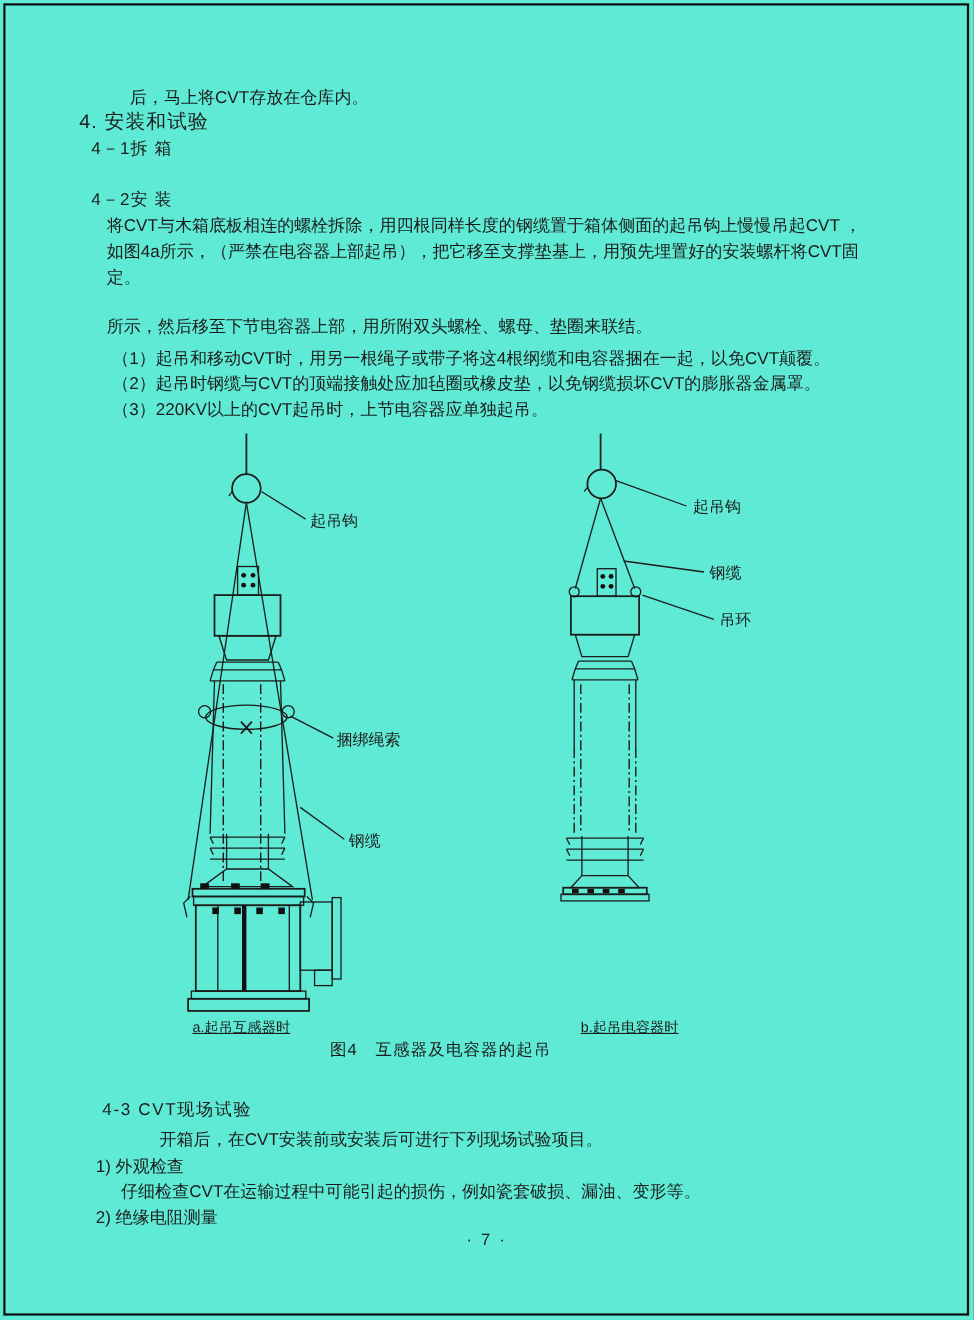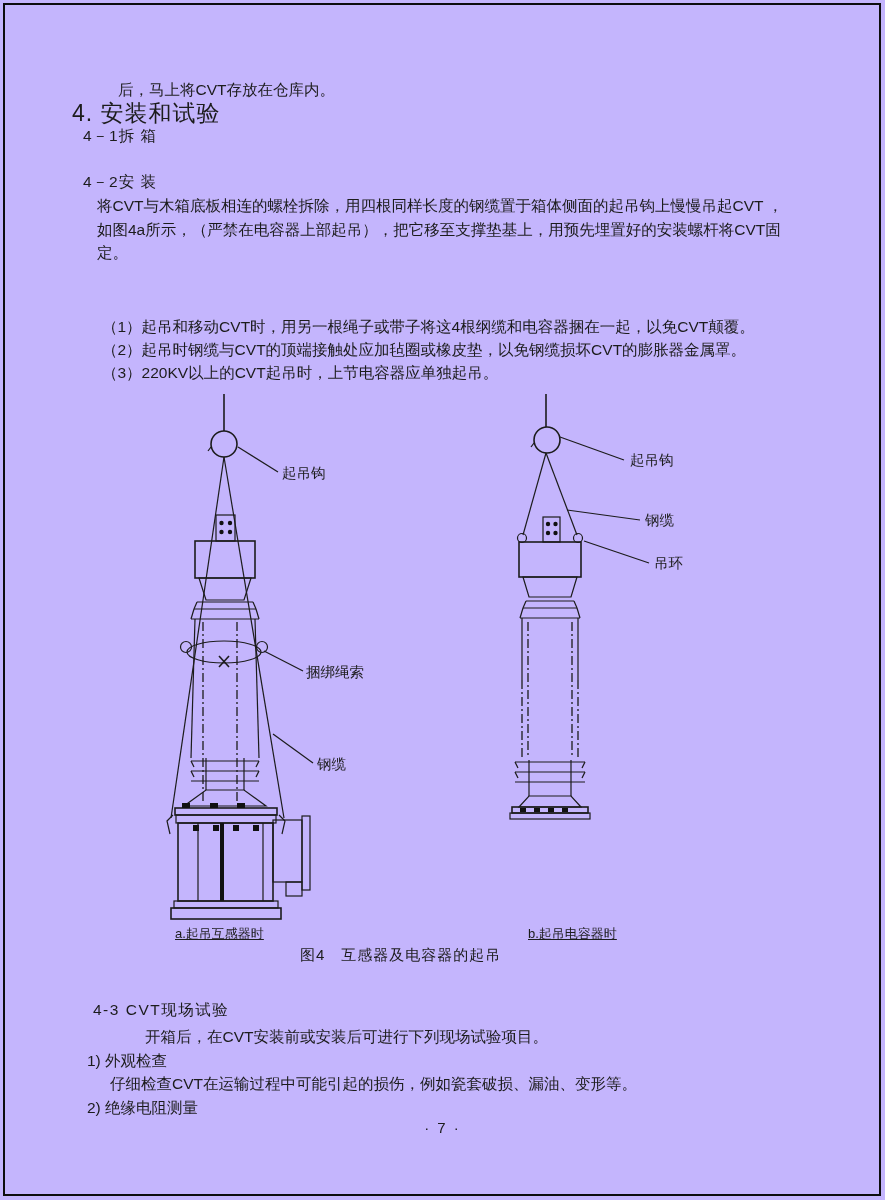--- a/index.html
+++ b/index.html
@@ -1,37 +1,37 @@
 <!DOCTYPE html>
 <html><head>
 <meta charset="utf-8">
 <style>
   html,body{margin:0;padding:0;background:#888;}
   .page{
     position:relative;
     width:885px;height:1200px;
-    background:#c4b5fd;
+    background:#5eead4;
     font-family:"Liberation Sans", sans-serif;
     color:#1c1c1c;
     overflow:hidden;
   }
   .border-frame{
     position:absolute;
     left:3px;top:3px;right:4px;bottom:4px;
     border:2px solid #0d0d0d;
     pointer-events:none;
   }
   .line{
     position:absolute;
     white-space:nowrap;
     font-size:15.5px;
     line-height:1.25;
     color:#1c1c1c;
   }
-  .h-sec{font-size:23px;letter-spacing:1px;}
+  .h-sec{font-size:18px;letter-spacing:1px;}
   .h-sub{font-size:15.5px;letter-spacing:1px;}
   .fig-title{font-size:15px;letter-spacing:1px;}
   .caption{font-size:13px;text-decoration:underline;}
   .pageno{
     position:absolute;left:0;top:1119px;width:100%;
     text-align:center;font-size:15px;letter-spacing:2px;
   }
   .figure-svg{position:absolute;left:60px;top:390px;}
   .figure-svg text{
     font-family:"Liberation Sans", sans-serif;
@@ -49,20 +49,21 @@
   <div class="border-frame"></div>
 
   <div class="line" style="left:118px;top:80px;">后，马上将CVT存放在仓库内。</div>
   <div class="line h-sec" style="left:72px;top:99px;">4. 安装和试验</div>
   <div class="line h-sub" style="left:83px;top:126px;">4－1拆 箱</div>
   <div class="line h-sub" style="left:83px;top:172px;">4－2安 装</div>
 
   <div class="line" style="left:97px;top:196px;">将CVT与木箱底板相连的螺栓拆除，用四根同样长度的钢缆置于箱体侧面的起吊钩上慢慢吊起CVT ，</div>
   <div class="line" style="left:97px;top:220px;">如图4a所示，（严禁在电容器上部起吊），把它移至支撑垫基上，用预先埋置好的安装螺杆将CVT固</div>
   <div class="line" style="left:97px;top:243px;">定。</div>
+  <div class="line" style="left:97px;top:288px;">所示，然后移至下节电容器上部，用所附双头螺栓、螺母、垫圈来联结。</div>
 
   <div class="line" style="left:102px;top:317px;text-align:center;">（1）起吊和移动CVT时，用另一根绳子或带子将这4根纲缆和电容器捆在一起，以免CVT颠覆。</div>
   <div class="line" style="left:102px;top:340px;">（2）起吊时钢缆与CVT的顶端接触处应加毡圈或橡皮垫，以免钢缆损坏CVT的膨胀器金属罩。</div>
   <div class="line" style="left:102px;top:363px;">（3）220KV以上的CVT起吊时，上节电容器应单独起吊。</div>
 
   <svg class="figure-svg" width="760" height="555" viewBox="0 0 760 555">
 
     <g>
       <line class="ln" x1="164" y1="4" x2="164" y2="41"></line>
       <circle class="ln" cx="164" cy="54" r="13"></circle>

